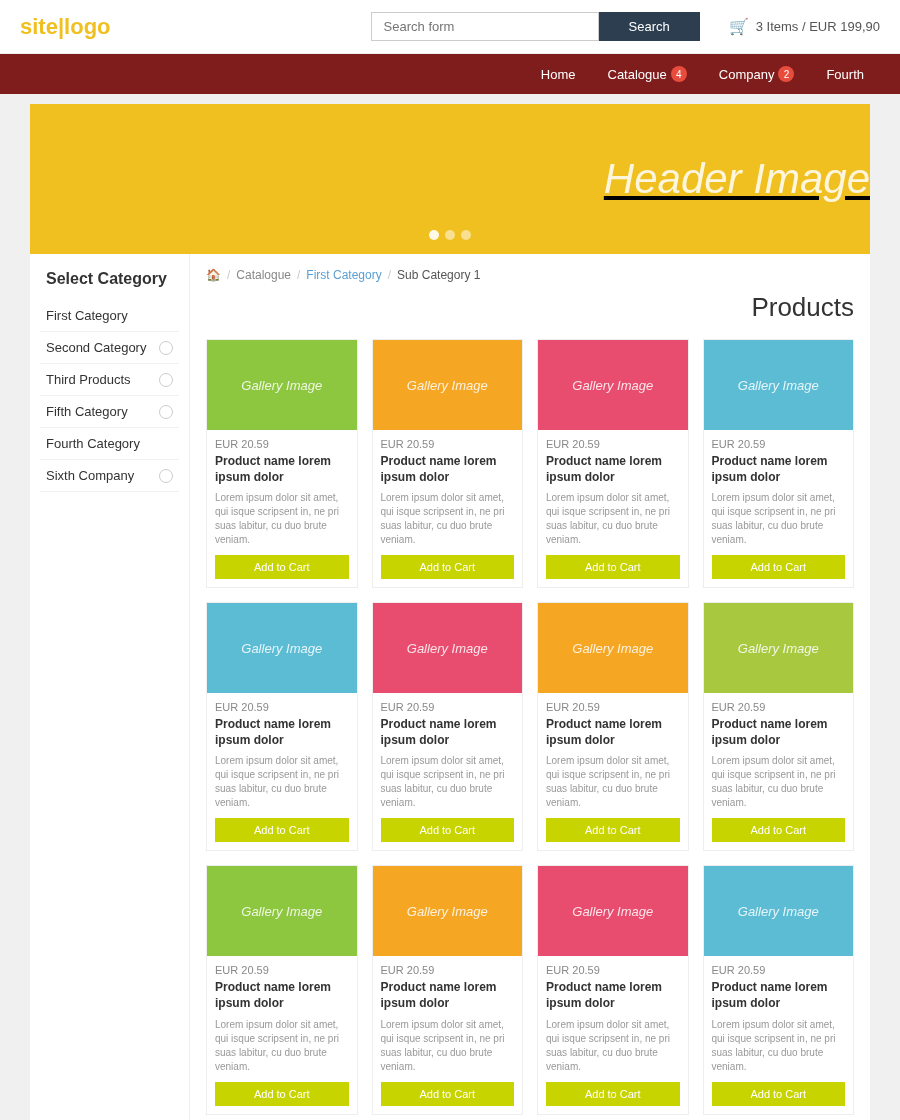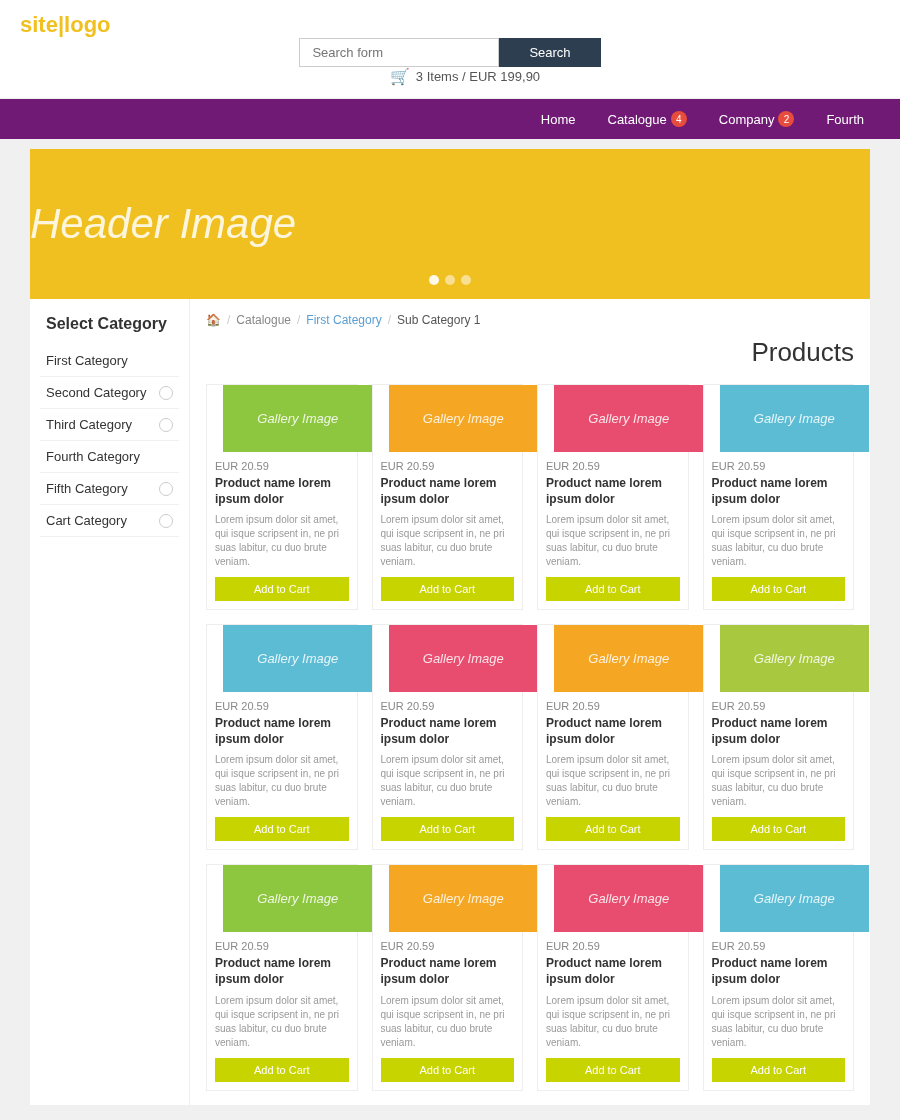--- a/index.html
+++ b/index.html
@@ -5,38 +5,37 @@
     * { box-sizing: border-box; margin: 0; padding: 0; }
     body { font-family: Arial, sans-serif; background: #f0f0f0; width: 900px; min-height: 1120px; }
 
     
     .top-bar {
       background: #fff;
       display: flex;
       align-items: center;
       padding: 12px 20px;
       border-bottom: 1px solid #eee;
-      flex-direction: column;
     }
     .logo {
       font-size: 22px;
       font-weight: bold;
       color: #333;
       margin-right: auto;
     }
     .logo span { color: #f0c020; }
     .search-area {
       display: flex;
       align-items: center;
       gap: 0;
     }
     .search-input {
       border: 1px solid #ccc;
       padding: 6px 12px;
-      width: 200px;
+      width: 228px;
       font-size: 13px;
       color: #aaa;
       outline: none;
     }
     .search-button {
       background: #2c3e50;
       color: #fff;
       border: none;
       padding: 7px 30px;
       font-size: 13px;
@@ -47,21 +46,21 @@
       font-size: 13px;
       color: #555;
       display: flex;
       align-items: center;
       gap: 6px;
     }
     .cart-icon { font-size: 16px; }
 
     
     .nav-bar {
-      background: #701a75;
+      background: #7f1d1d;
       display: flex;
       justify-content: flex-end;
       padding: 0 20px;
     }
     .nav-item {
       color: #fff;
       font-size: 13px;
       padding: 12px 16px;
       cursor: pointer;
       display: flex;
@@ -86,22 +85,23 @@
       margin: 10px 30px;
       padding: 0;
     }
 
     
     .hero-banner {
       background: #f0c020;
       height: 150px;
       display: flex;
       align-items: center;
-      justify-content: flex-start;
+      justify-content: flex-end;
       position: relative;
+      text-decoration: underline;
     }
     .hero-title {
       color: rgba(255,255,255,0.85);
       font-size: 42px;
       font-weight: 300;
       font-style: italic;
     }
     .hero-dots {
       position: absolute;
       bottom: 14px;
@@ -188,28 +188,27 @@
       display: grid;
       grid-template-columns: repeat(4, 1fr);
       gap: 14px;
     }
     .product-card {
       background: #fff;
       border: 1px solid #eee;
     }
     .product-image {
       width: 100%;
-      height: 67px;
+      height: 90px;
       display: flex;
       align-items: center;
       justify-content: center;
       color: rgba(255,255,255,0.85);
       font-size: 13px;
       font-style: italic;
-      margin-left: 16px;
     }
     .product-info {
       padding: 8px;
     }
     .product-price {
       font-size: 11px;
       color: #888;
       margin-bottom: 4px;
     }
     .product-name {
@@ -293,32 +292,32 @@
     <div class="sidebar">
       <div class="sidebar-title">Select Category</div>
       <div class="sidebar-item">
         <span>First Category</span>
       </div>
       <div class="sidebar-item">
         <span>Second Category</span>
         <span class="radio-circle"></span>
       </div>
       <div class="sidebar-item">
-        <span>Third Category</span>
+        <span>Third Products</span>
         <span class="radio-circle"></span>
-      </div>
-      <div class="sidebar-item">
-        <span>Fourth Category</span>
       </div>
       <div class="sidebar-item">
         <span>Fifth Category</span>
         <span class="radio-circle"></span>
       </div>
       <div class="sidebar-item">
-        <span>Cart Category</span>
+        <span>Fourth Category</span>
+      </div>
+      <div class="sidebar-item">
+        <span>Sixth Company</span>
         <span class="radio-circle"></span>
       </div>
     </div>
 
     <div class="products-area">
 
       <div class="breadcrumb">
         <span>🏠</span>
         <span class="sep">/</span>
         <a>Catalogue</a>

